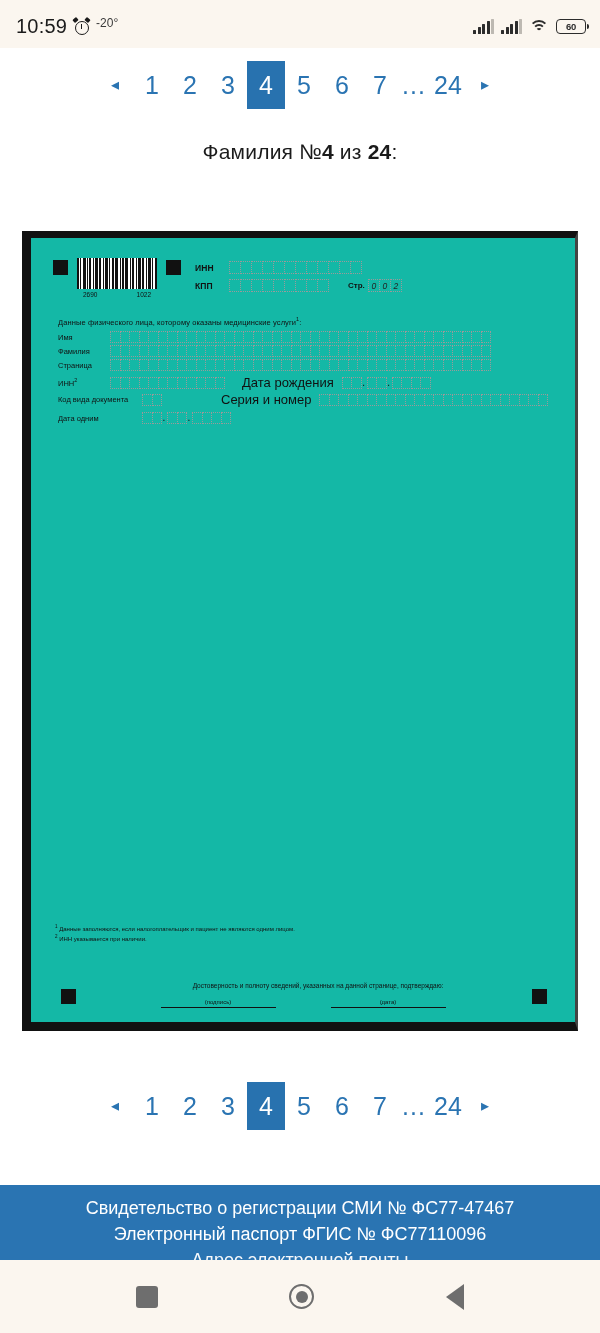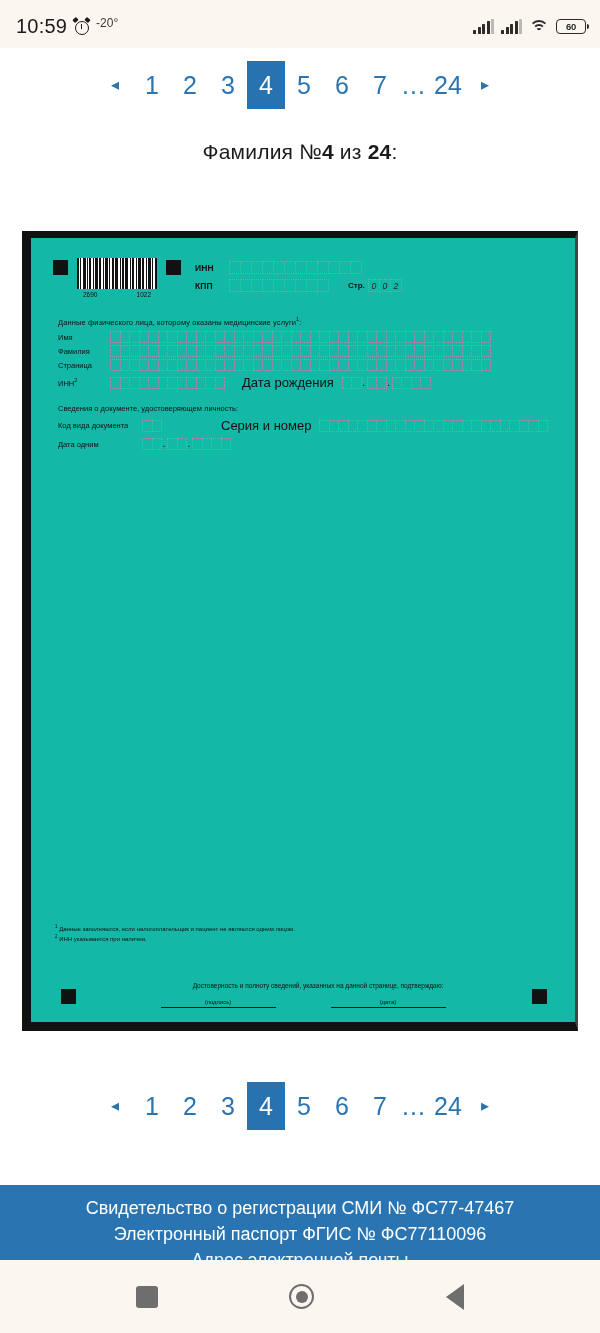--- a/index.html
+++ b/index.html
@@ -526,21 +526,20 @@
             <i class="c2"></i>
               <i class="c2"></i>
               <span class="dot-sep">.</span>
             <i class="c2"></i>
               <i class="c2"></i>
               <i class="c2"></i>
               <i class="c2"></i>
           </span>
         </div>
 
-        <div class="sect-title2">Сведения о документе, удостоверяющем личность:</div>
 
         <div class="row">
           <span class="row-lbl" style="width:84px;flex:0 0 84px">Код вида документа</span>
           <span class="cell-row">
             <i class="c2"></i>
               <i class="c2"></i>
           </span>
           <span class="inline-lbl" style="margin-left:60px">Серия и номер</span>
           <span class="cell-row">
             <i class="c2"></i>

